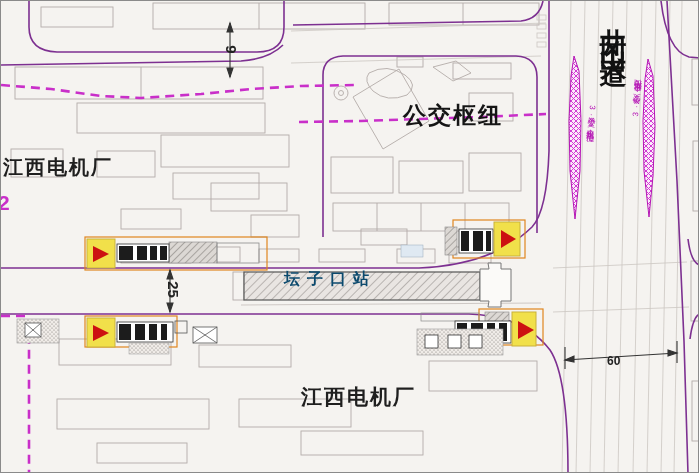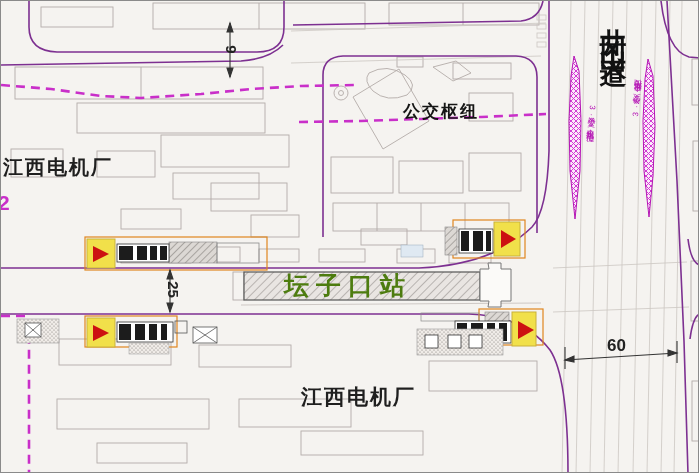--- a/index.html
+++ b/index.html
@@ -5,33 +5,33 @@
   html,body{margin:0;padding:0;background:#e8e8e8;}
   #canvas{
     position:relative;width:699px;height:473px;overflow:hidden;
     background:#f5f3f0;border:1px solid #8a8a8a;box-sizing:border-box;
     font-family:"Liberation Sans", sans-serif;
   }
   svg{position:absolute;left:0;top:0;}
   .lbl{position:absolute;white-space:nowrap;pointer-events:none;}
   .lbl-factory-top{left:2px;top:153px;font-size:20px;font-weight:600;color:#1f1f1f;letter-spacing:2px;}
   .lbl-code-frag{left:-3px;top:190px;font-size:21px;font-weight:700;color:#c92fc9;}
-  .lbl-bus-hub{left:402px;top:99px;font-size:17px;font-weight:600;color:#151515;letter-spacing:2px;}
+  .lbl-bus-hub{left:402px;top:99px;font-size:23px;font-weight:600;color:#151515;letter-spacing:2px;}
   .lbl-parcel{left:416px;top:129px;font-size:21px;font-weight:700;color:#c92fc9;letter-spacing:1px;}
   .lbl-avenue{left:594px;top:6px;font-size:27px;font-weight:600;color:#111;
     writing-mode:vertical-rl;letter-spacing:8px;}
-  .lbl-station{left:283px;top:268px;font-size:25px;font-weight:700;color:#4d7c0f;letter-spacing:7px;}
+  .lbl-station{left:283px;top:268px;font-size:16px;font-weight:700;color:#0c4a6e;letter-spacing:7px;}
   .lbl-factory-bottom{left:300px;top:382px;font-size:21px;font-weight:600;color:#1f1f1f;letter-spacing:2px;}
   .lbl-bay{font-size:8px;color:#b517b5;writing-mode:vertical-rl;letter-spacing:1px;}
   .lbl-bay-left{left:584px;top:104px;transform:rotate(5deg);}
   .lbl-bay-right{left:631px;top:92px;transform:rotate(185deg);}
   .dim{position:absolute;font-size:15px;color:#222;font-weight:600;}
   .dim-9{left:226px;top:40px;transform:rotate(90deg);}
   .dim-25{left:164px;top:280px;transform:rotate(90deg);}
-  .dim-60{left:606px;top:335px;font-size:17px;text-align:center;}
+  .dim-60{left:606px;top:353px;font-size:12px;text-align:center;}
 </style>
 </head>
 <body>
 
 <div id="canvas">
 
 <svg width="699" height="473" viewBox="0 0 699 473">
   <defs>
     <pattern id="hatchStation" width="6" height="6" patternTransform="rotate(45)" patternUnits="userSpaceOnUse">
       <rect width="6" height="6" fill="#e9e5e2"></rect>

